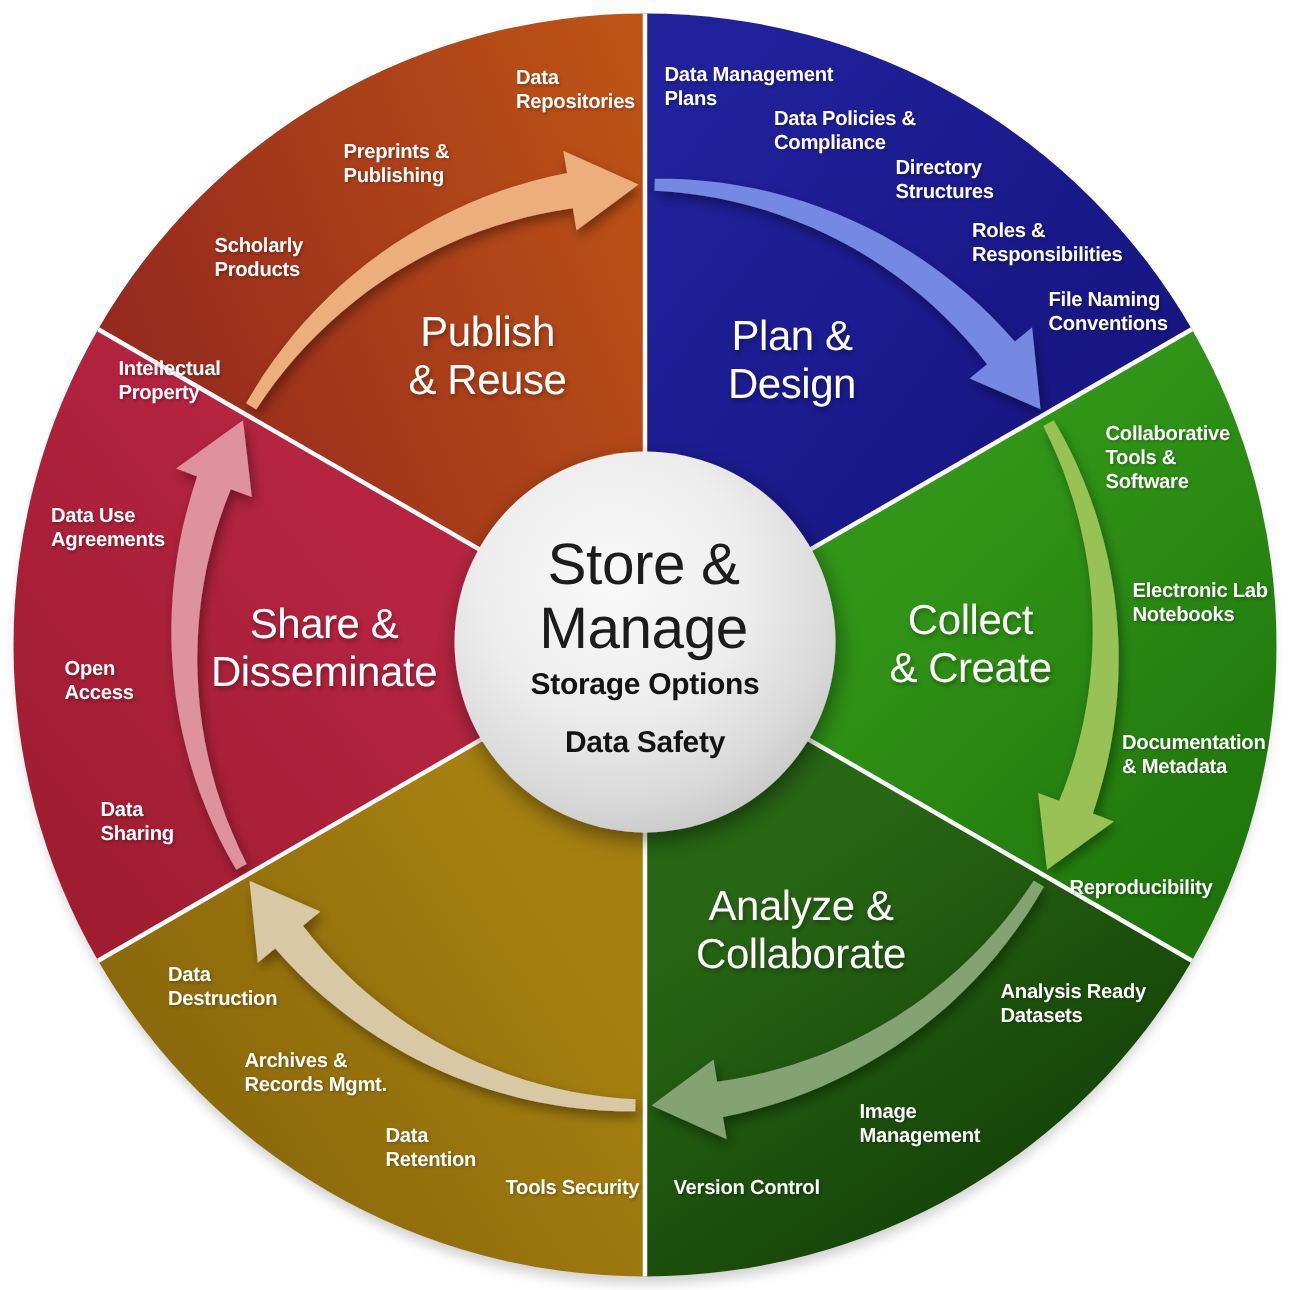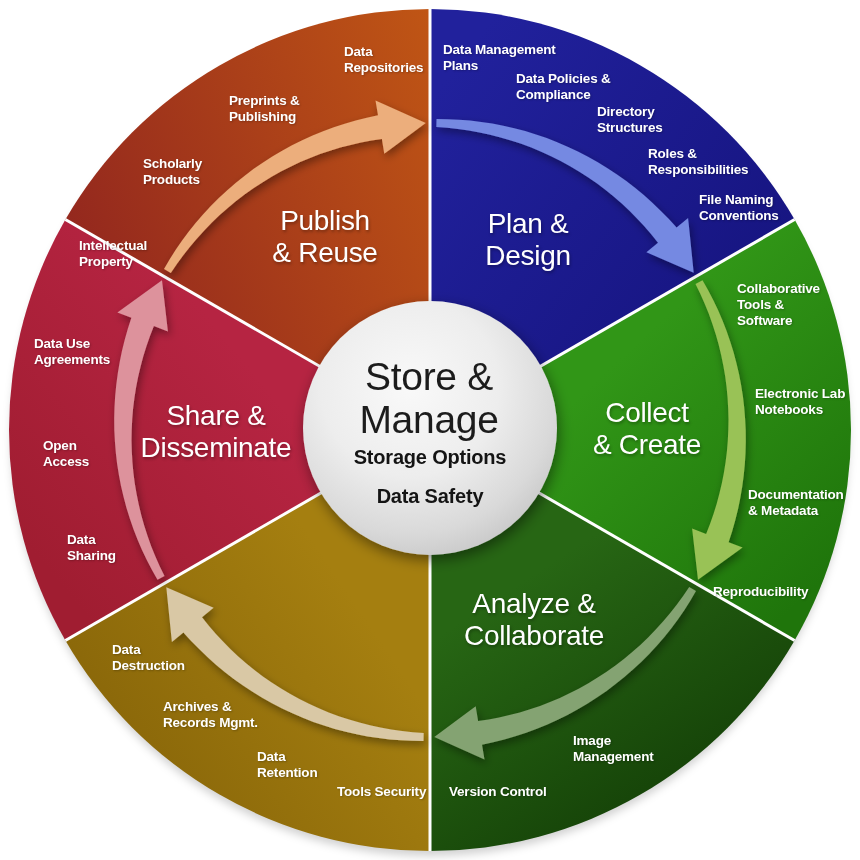--- a/index.html
+++ b/index.html
@@ -121,20 +121,22 @@
 
     <div class="topic" style="left:737px;top:281px">Collaborative
 Tools &amp;
 Software</div>
     <div class="topic" style="left:755px;top:386px">Electronic Lab
 Notebooks</div>
     <div class="topic" style="left:748px;top:487px">Documentation
 &amp; Metadata</div>
     <div class="topic" style="left:713px;top:584px">Reproducibility</div>
 
+    <div class="topic" style="left:667px;top:653px">Analysis Ready
+Datasets</div>
     <div class="topic" style="left:573px;top:733px">Image
 Management</div>
     <div class="topic" style="left:449px;top:784px">Version Control</div>
 
     <div class="topic" style="left:337px;top:784px">Tools Security</div>
     <div class="topic" style="left:257px;top:749px">Data
 Retention</div>
     <div class="topic" style="left:163px;top:699px">Archives &amp;
 Records Mgmt.</div>
     <div class="topic" style="left:112px;top:642px">Data

